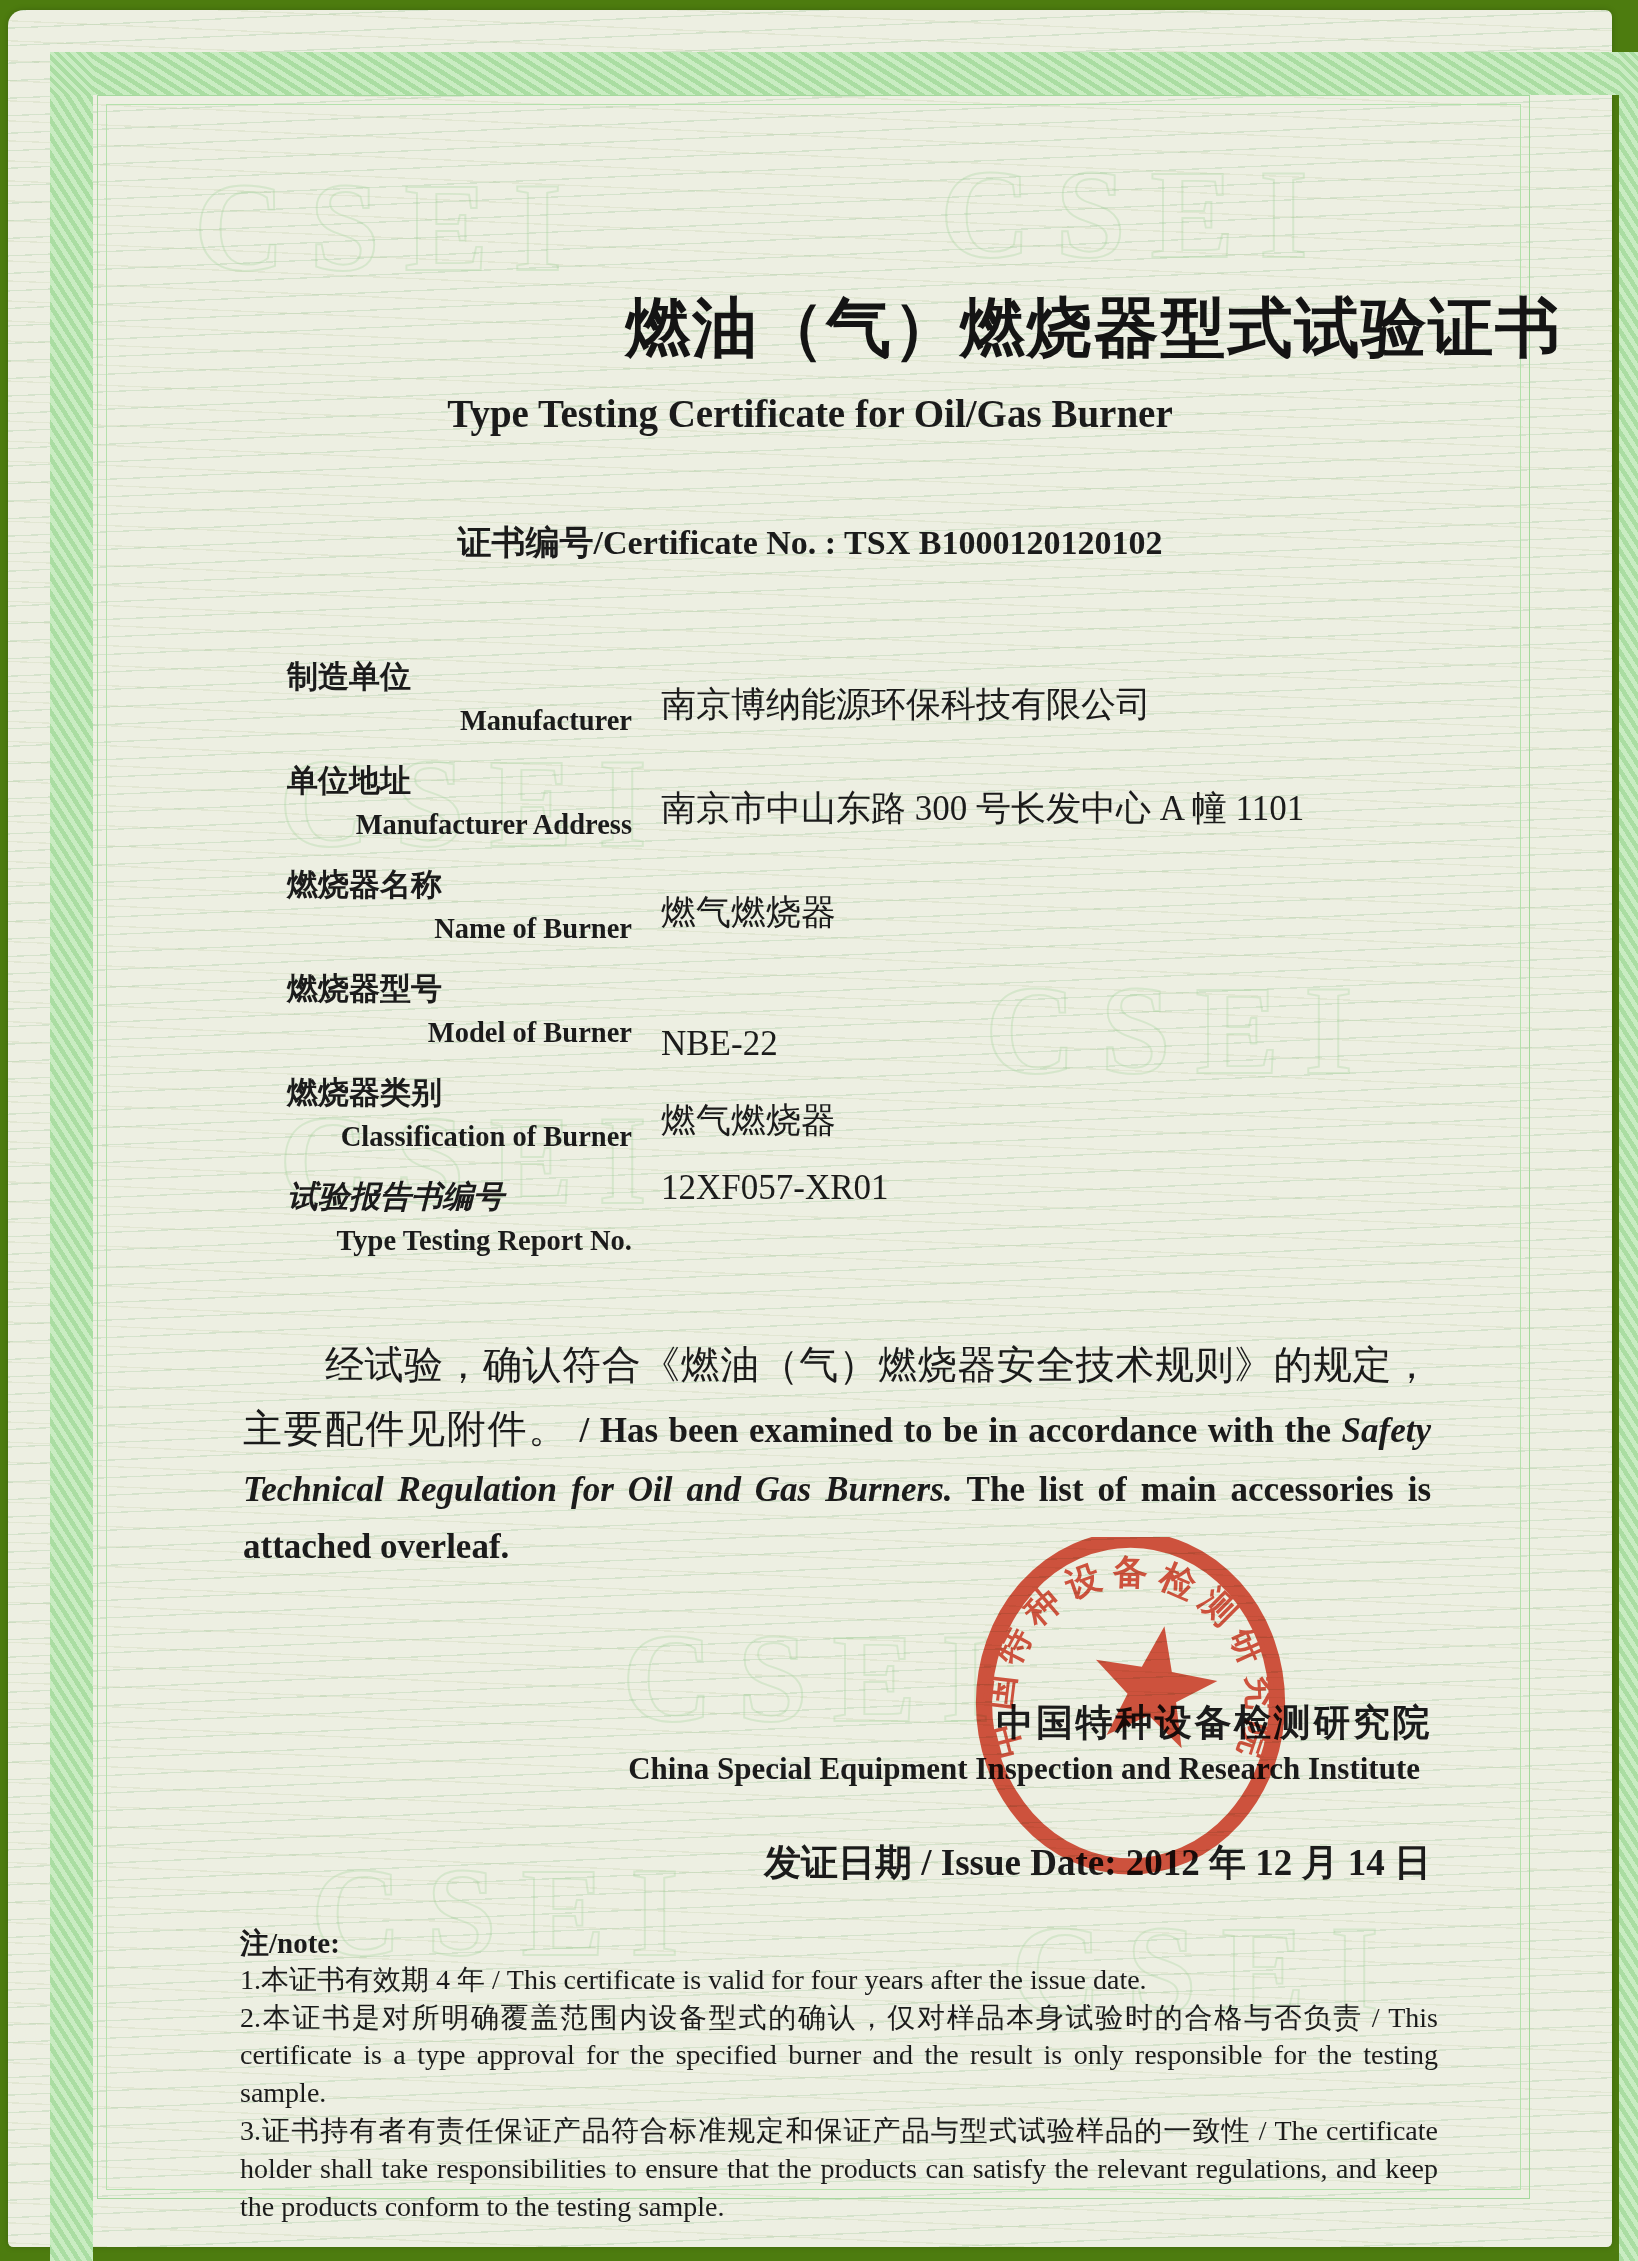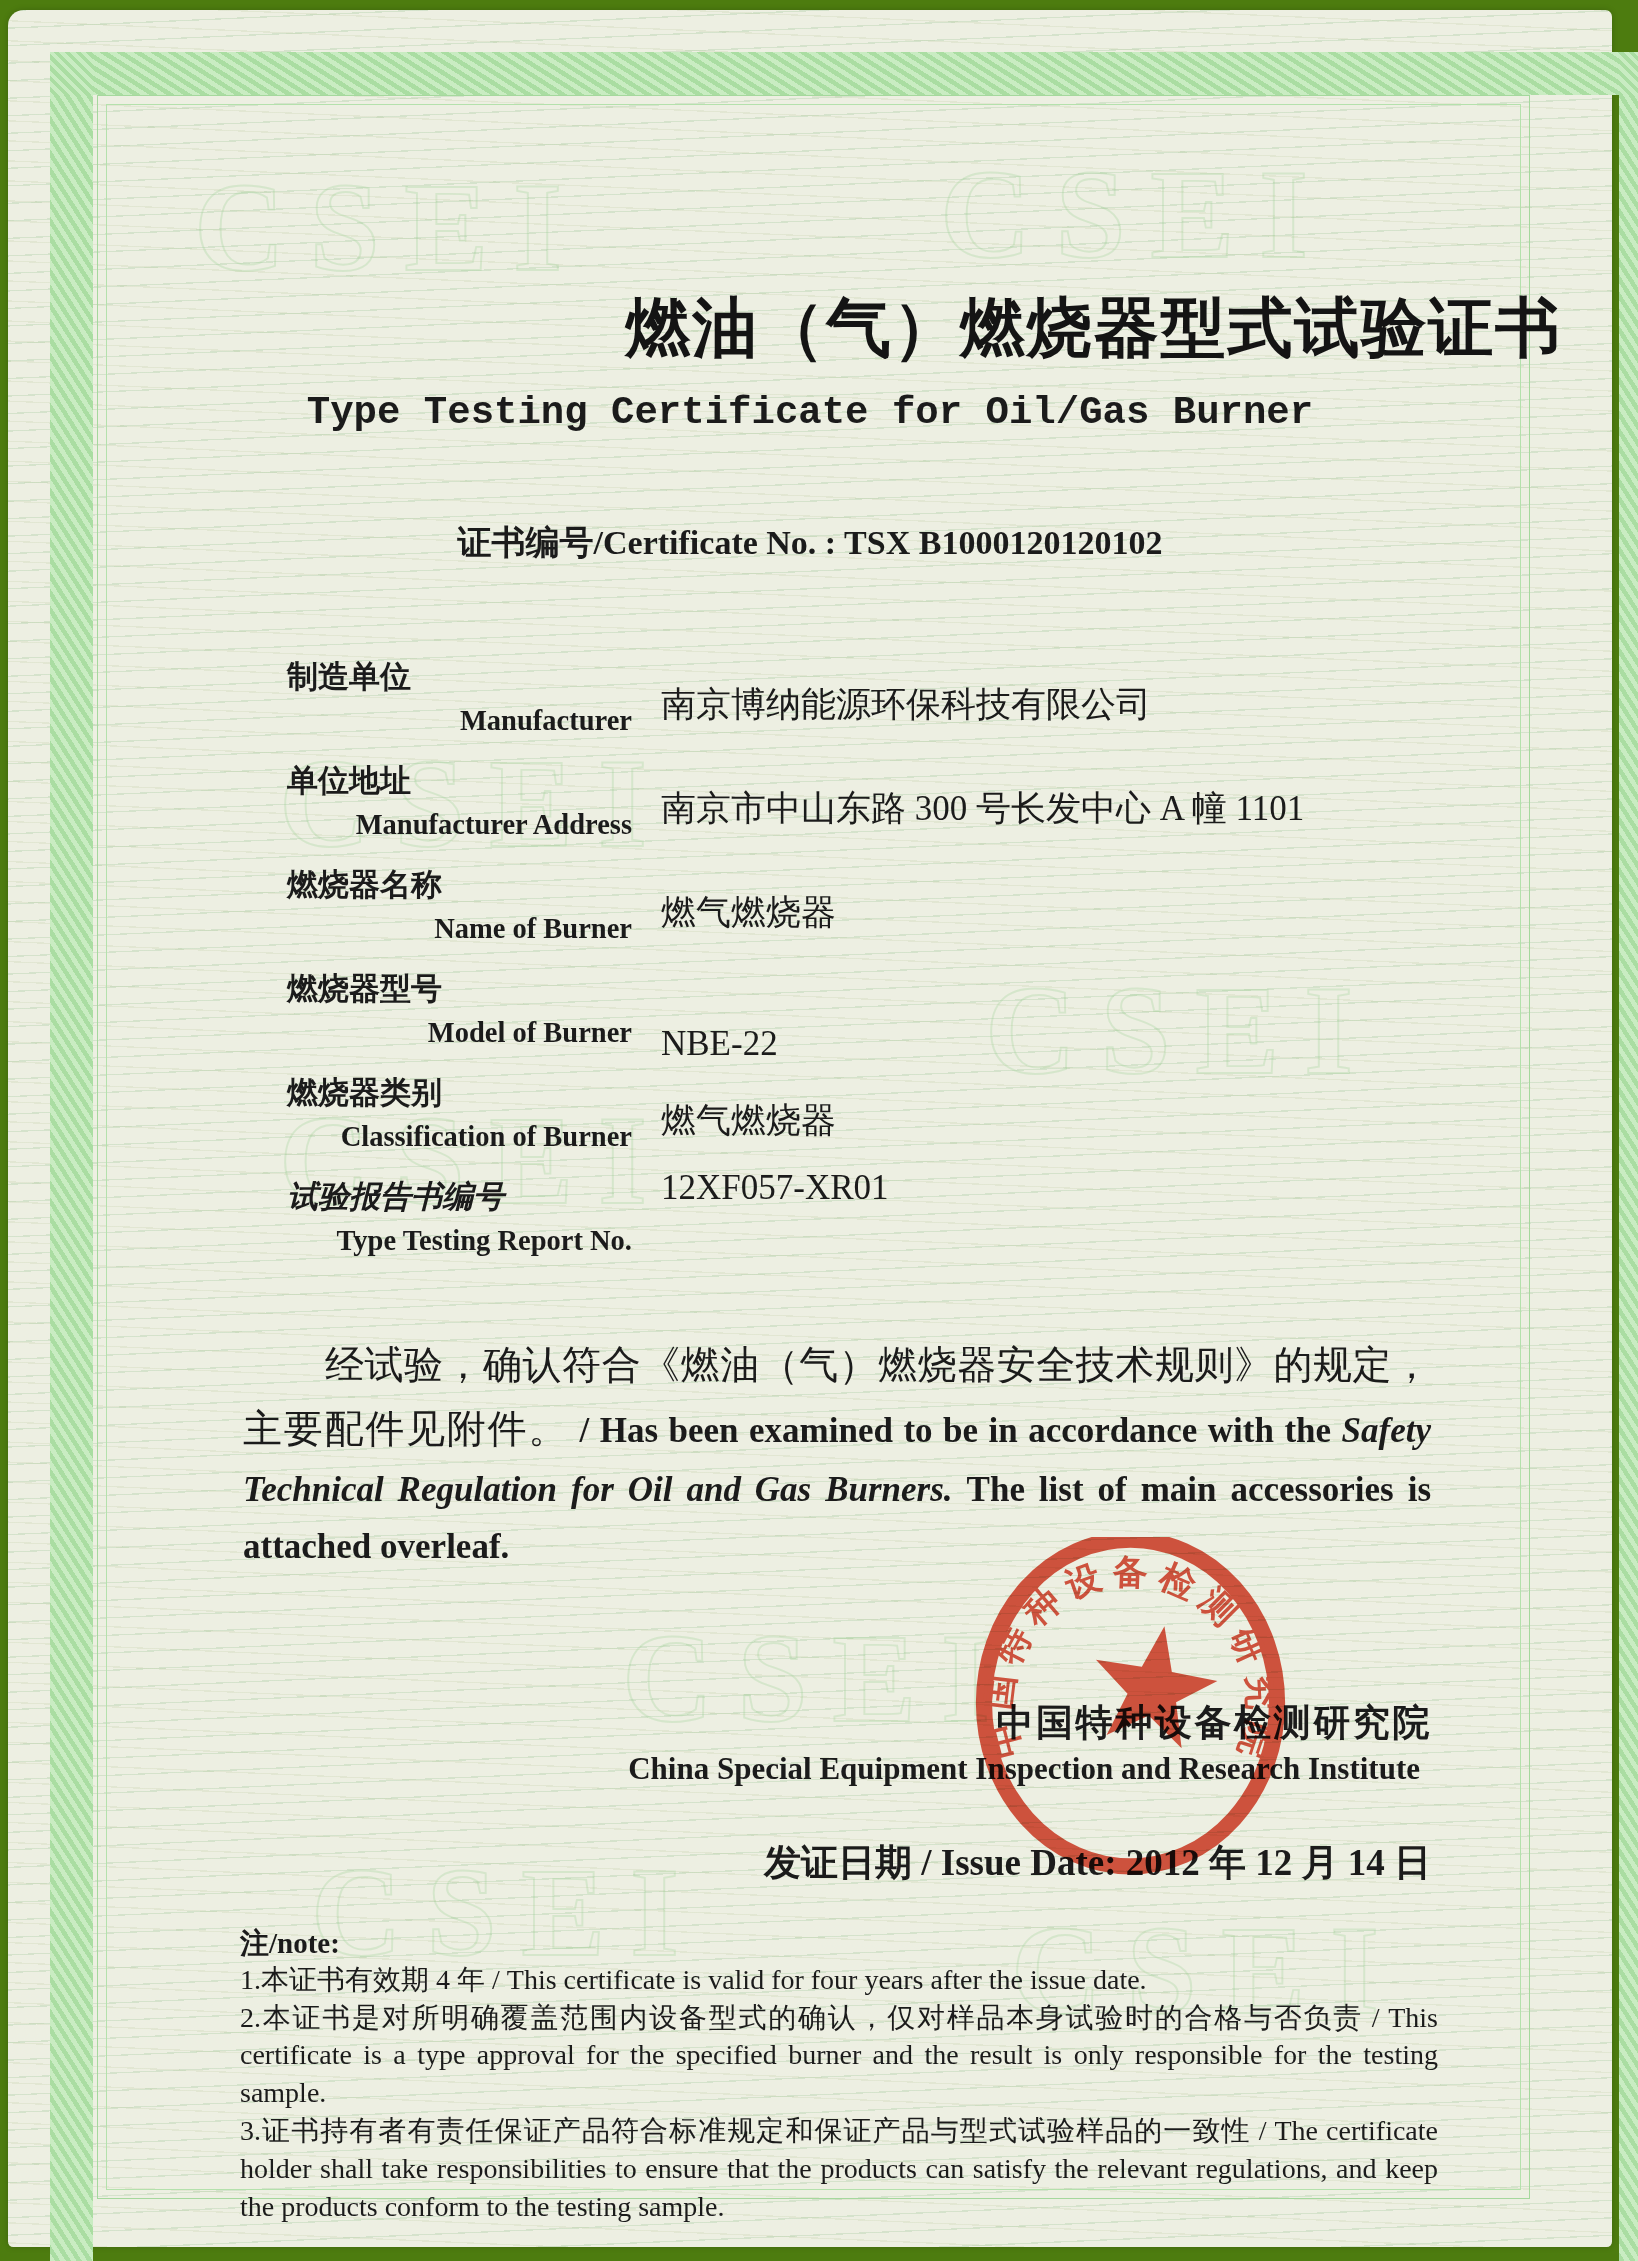--- a/index.html
+++ b/index.html
@@ -17,21 +17,21 @@
         border-image:repeating-linear-gradient(45deg,#aadda2 0 5.8px,#c9ecc2 5.8px 11.7px) 66;}
   .inline1{position:absolute;left:97px;top:95px;width:1431px;height:2102px;
         border:1.9px solid #a5d89d;}
   .inline2{position:absolute;left:106px;top:104px;width:1413px;height:2084px;
         border:0.6px solid #b4e1ac;}
   .wm{position:absolute;font-weight:bold;font-size:126px;letter-spacing:24.6px;
       color:rgba(0,0,0,0);-webkit-text-stroke:1.9px rgba(146,203,140,0.26);user-select:none;}
   .title-zh{position:absolute;left:58px;width:1504px;top:284px;text-align:right;
       font-size:65px;font-weight:bold;letter-spacing:1.9px;color:#141414;}
   .title-en{position:absolute;left:58px;width:1504px;top:391px;text-align:center;
-      font-size:39px;font-weight:bold;font-family:Liberation Mono, monospace;}
+      font-size:39px;font-weight:bold;}
   .certline{position:absolute;left:58px;width:1504px;top:520px;text-align:center;
       font-size:34px;font-weight:bold;}
   .f-zh{position:absolute;left:287px;width:338px;font-size:31px;font-weight:bold;
       text-align:justify;text-align-last:justify;white-space:nowrap;
        display:flex;justify-content:space-between;}
   .f-en{position:absolute;left:281px;width:351px;font-size:28.5px;font-weight:bold;text-align:right;white-space:nowrap;}
   .f-val{position:absolute;left:661px;font-size:35px;white-space:nowrap;}
   .statement{position:absolute;left:243px;top:1333px;width:1188px;font-size:35px;
       line-height:1.64;text-align:justify;text-indent:82px;}
   .statement .zh{font-size:39px;}

